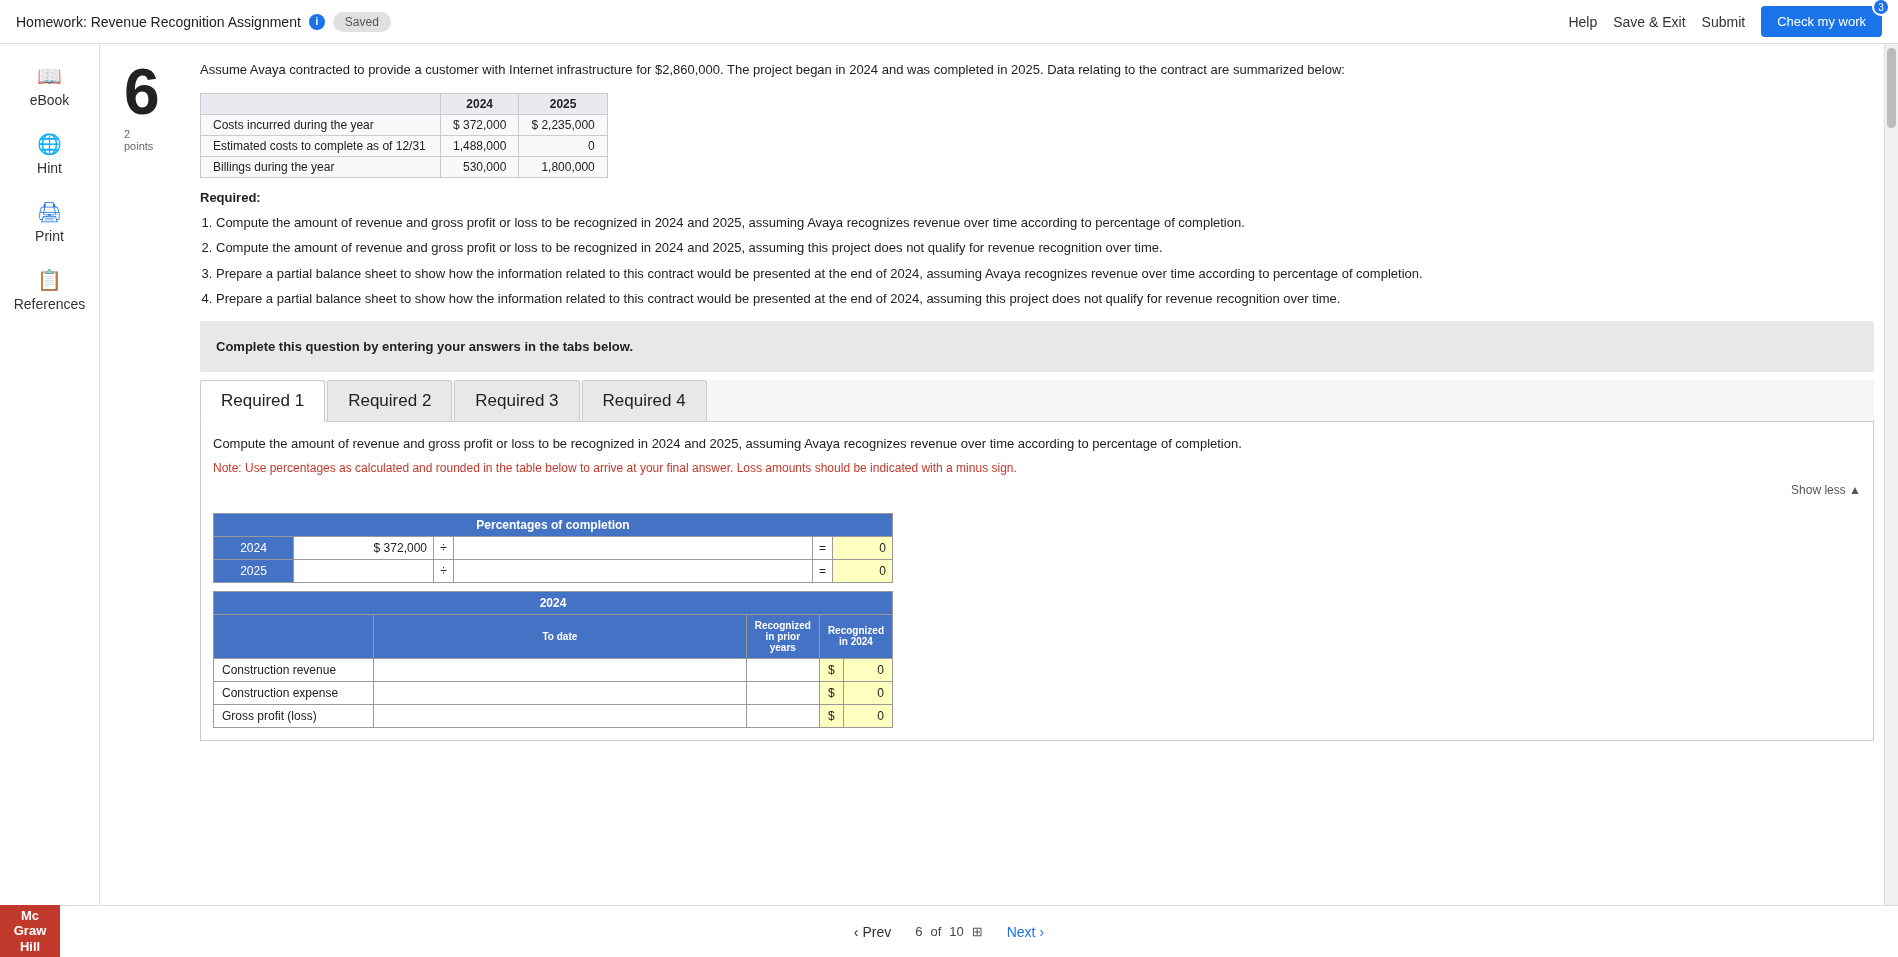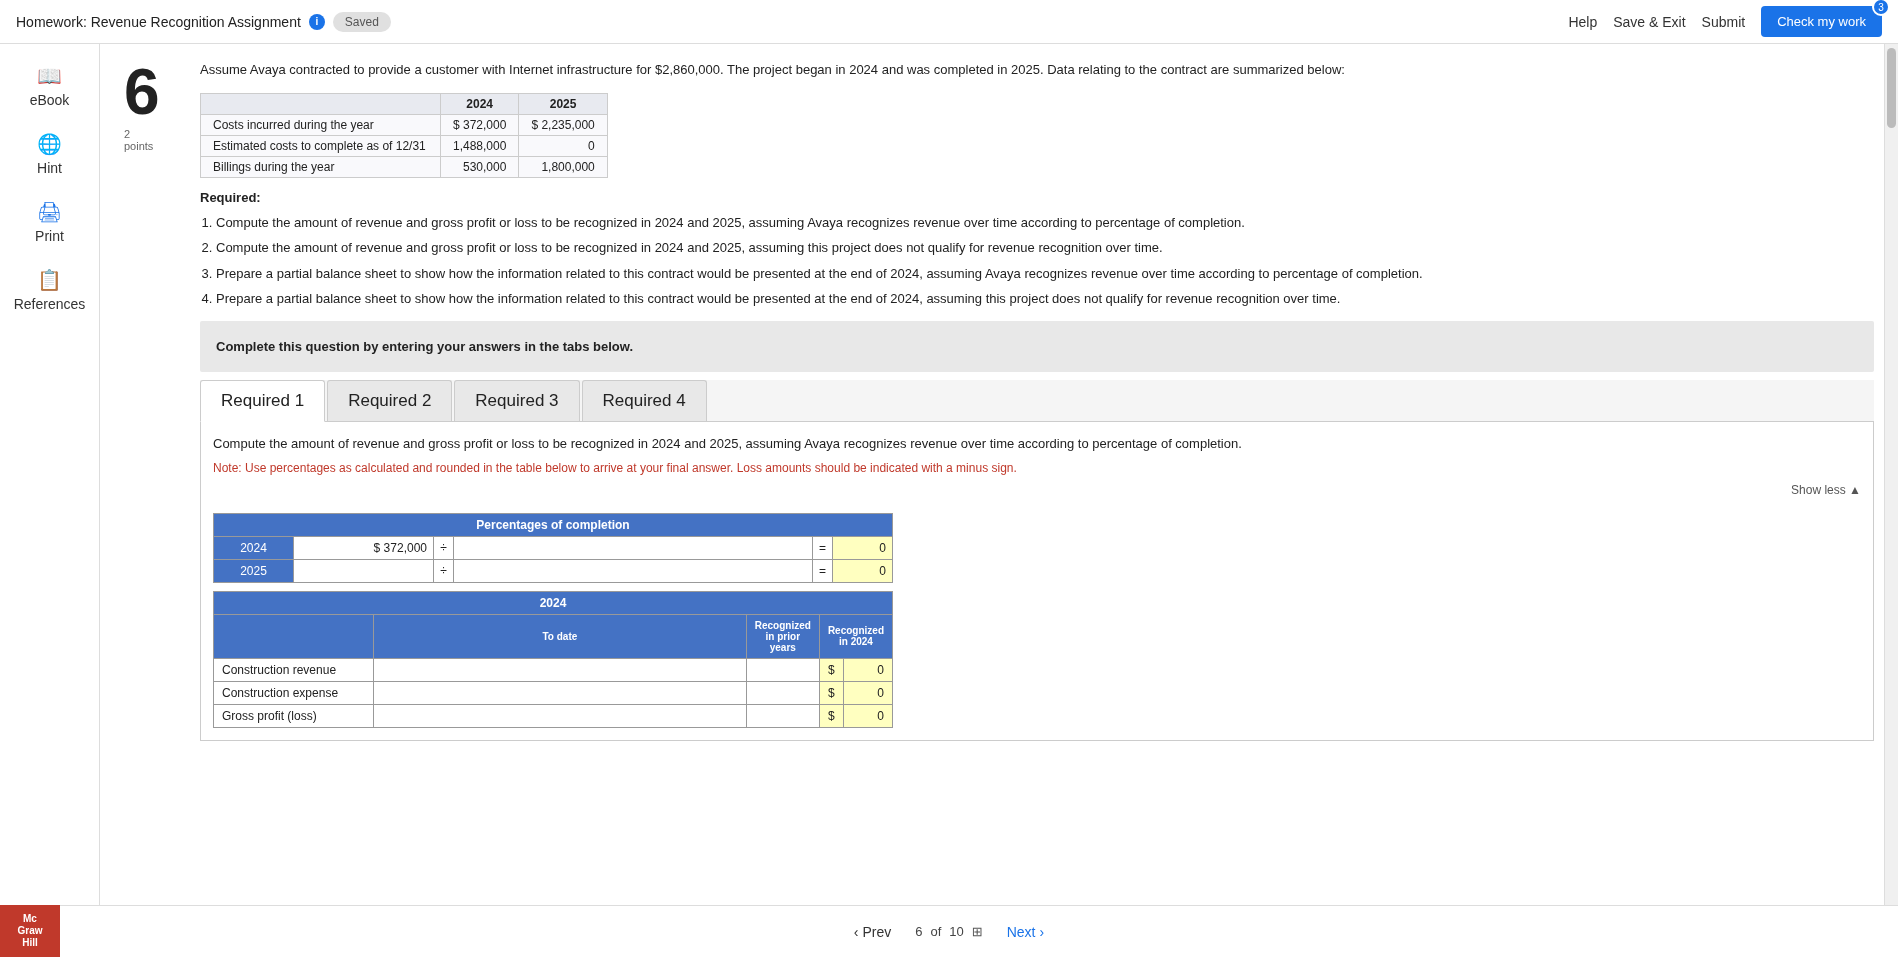--- a/index.html
+++ b/index.html
@@ -148,21 +148,21 @@
     .page-info { font-size: 13px; color: #444; display: flex; align-items: center; gap: 8px; }
     .grid-icon { color: #555; cursor: pointer; }
 
     
     .mgh-logo {
       position: fixed; bottom: 0; left: 0;
       width: 60px; height: 52px;
       display: flex; align-items: center; justify-content: center;
       background: #c0392b;
     }
-    .mgh-text { color: #fff; font-size: 10px; font-weight: bold; text-align: center; line-height: 1.2; }
+    .mgh-text { color: #fff; font-size: 13px; font-weight: bold; text-align: center; line-height: 1.2; }
 
     .scrollbar-track {
       position: fixed; right: 0; top: 44px; bottom: 52px;
       width: 14px; background: #f0f0f0; border-left: 1px solid #ddd;
     }
     .scrollbar-thumb {
       position: absolute; top: 4px; left: 2px; right: 2px;
       height: 80px; background: #bbb; border-radius: 6px;
     }
   </style>

